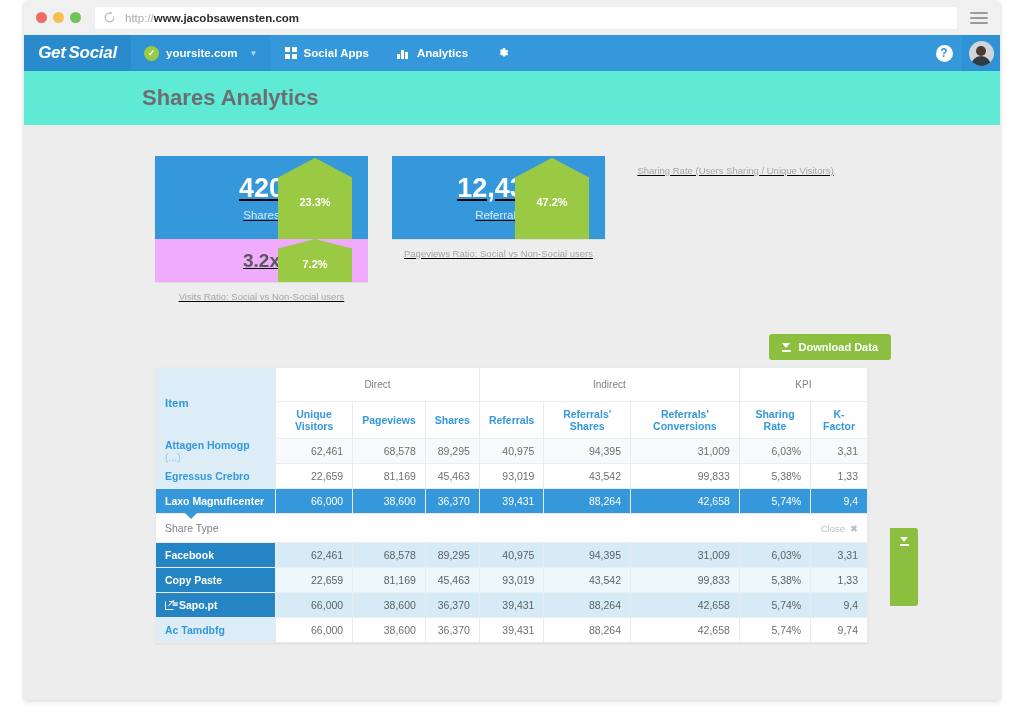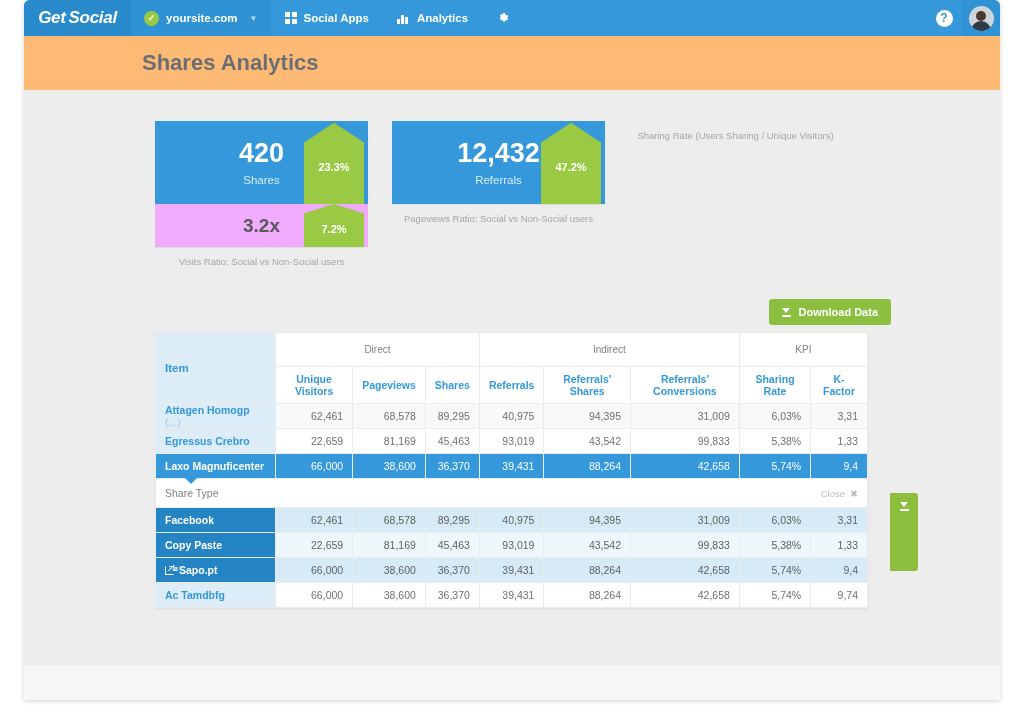--- a/index.html
+++ b/index.html
@@ -109,36 +109,36 @@
   .avatar {
     width: 25px; height: 25px; border-radius: 50%;
     background: #cfd6db;
     overflow: hidden; position: relative;
   }
   .avatar .head { position: absolute; width: 10px; height: 10px; border-radius: 50%; background: #4a3a30; left: 7.5px; top: 5px; }
   .avatar .body { position: absolute; width: 20px; height: 12px; border-radius: 10px 10px 0 0; background: #2f3b45; left: 2.5px; top: 15px; }
 
   
   .titlebar {
-    height: 54px; background: #fdba74;
+    height: 54px; background: #5eead4;
     display: flex; align-items: center;
     padding-left: 118px;
   }
   .page-title {
     font-size: 22px; font-weight: bold; color: #6d6e71;
   }
   .content {
     background: #ededed;
     height: 575px;
     padding-top: 31px;
     position: relative;
   }
 
   
-  .cards { display: flex; gap: 24px; padding-left: 131px; }
+  .cards { display: flex; gap: 24px; padding-left: 131px; text-decoration: underline; }
   .card { width: 213px; }
   .card-box {
     background: #fff;
     box-shadow: 0 1px 1px rgba(0,0,0,.06);
     position: relative;
     overflow: hidden;
   }
   .card-top {
     background: #3498db; height: 83px;
     display: flex; flex-direction: column;
@@ -149,21 +149,21 @@
   .card-label { font-size: 11.5px; color: #d6ecf9; margin-top: 7px; }
   .card-bottom {
     height: 43px; background: #f0abfc;
     display: flex; align-items: center; justify-content: center;
     position: relative;
   }
   .card-ratio { font-size: 19px; font-weight: bold; color: #58595b; }
 
   
   .arrow {
-    position: absolute; right: 4px; width: 60px;
+    position: absolute; right: 16px; width: 74px;
     display: flex; align-items: center; justify-content: center;
     font-size: 11px; font-weight: bold; color: #fff;
   }
   .arrow.big { top: 0; height: 83px; padding-top: 8px; }
   .arrow.small { top: 0; height: 43px; padding-top: 6px; }
   .arrow.up { clip-path: polygon(0 22%, 50% 0, 100% 22%, 100% 100%, 0 100%); }
   .arrow.down { clip-path: polygon(0 0, 100% 0, 100% 78%, 50% 100%, 0 78%); }
   .arrow.green { background: #9ac944; }
   .arrow.red { background: #e8695f; }
   .arrow.big.up { clip-path: polygon(0 26%, 50% 2%, 100% 26%, 100% 100%, 0 100%); }
@@ -272,20 +272,40 @@
     display: flex; align-items: flex-start; justify-content: center;
     padding-top: 9px;
     cursor: pointer;
   }
 </style>
 </head>
 <body>
 
 <div class="browser">
 
+  <div class="chrome">
+    <div class="dots">
+      <span class="dot r"></span>
+      <span class="dot y"></span>
+      <span class="dot g"></span>
+    </div>
+    <div class="urlbar">
+      <svg class="reload" viewBox="0 0 16 16">
+        <path d="M8 2.6A5.4 5.4 0 1 0 13.2 6.6" fill="none" stroke="#8a8a8a" stroke-width="1.5"></path>
+        <path d="M8 0.2 L8 5 L11.8 2.6 Z" fill="#8a8a8a"></path>
+      </svg>
+      <span class="url-scheme">http://</span>
+        <span class="url-host">www.jacobsawensten.com</span>
+    </div>
+    <div class="hamburger">
+      <i></i>
+      <i></i>
+      <i></i>
+    </div>
+  </div>
 
   <div class="navbar">
     <div class="brand">
       <span>Get</span>
         <span class="b2">Social</span>
     </div>
     <div class="site-chip">
       <span class="check-badge">✓</span>
       <span>yoursite.com</span>
       <span class="chev">▼</span>

